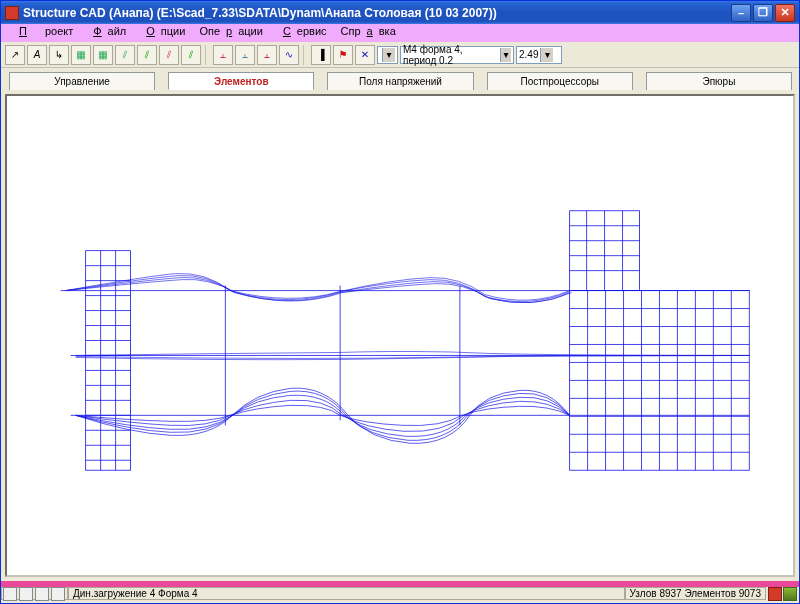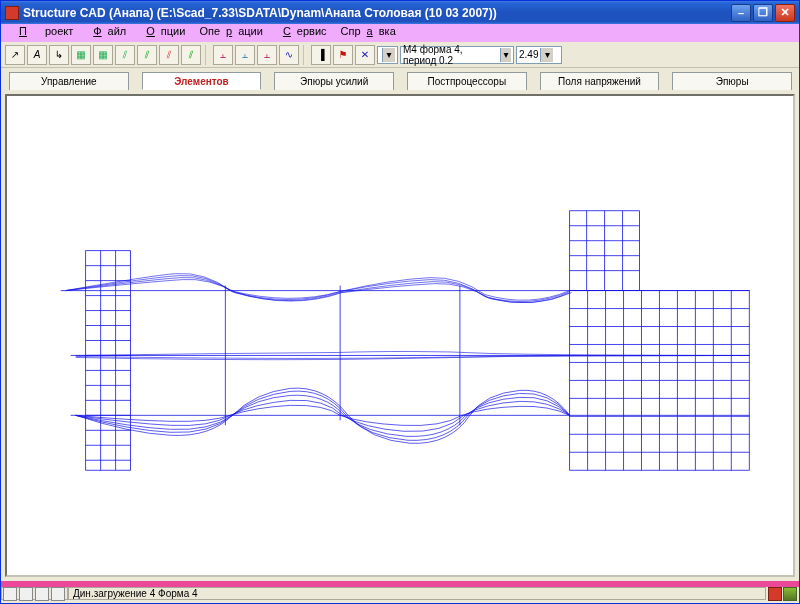--- a/index.html
+++ b/index.html
@@ -82,23 +82,22 @@
     </div>
   <div class="combo" style="width:46px">
       <span>2.49</span>
       <span class="arrow">▾</span>
     </div>
 </div>
 
 <div class="tabstrip">
   <div class="tab">Управление</div>
   <div class="tab active">Элементов</div>
-  <div class="tab">Эпюры усилий</div>
+  <div class="tab">Поля напряжений</div>
   <div class="tab">Постпроцессоры</div>
-  <div class="tab">Поля напряжений</div>
   <div class="tab">Эпюры</div>
 </div>
 
 <div class="canvaswrap">
   <div class="canvas">
     <svg viewBox="0 0 780 480" width="100%" height="100%">
       <g stroke="#1515e8" stroke-width="0.8" fill="none">
 
         <g>
           <rect x="75" y="155" width="45" height="220"></rect>
@@ -189,17 +188,20 @@
 <div class="statusbar">
   <div class="pane" style="padding:0 1px;gap:1px">
     <div class="sicon"></div>
     <div class="sicon"></div>
     <div class="sicon"></div>
     <div class="sicon"></div>
   </div>
   <div class="pane" style="flex:1">
     <span>Дин.загружение 4  Форма 4</span>
   </div>
+  <div class="pane">
+    <span>Узлов 8937 Элементов 9073</span>
+  </div>
   <div class="righticons">
     <div class="ricon" style="background:#d43a2a;border:1px solid #7a1f14"></div>
     <div class="ricon" style="background:linear-gradient(#8b3,#572);border:1px solid #462"></div>
   </div>
 </div>
 
 </body></html>

